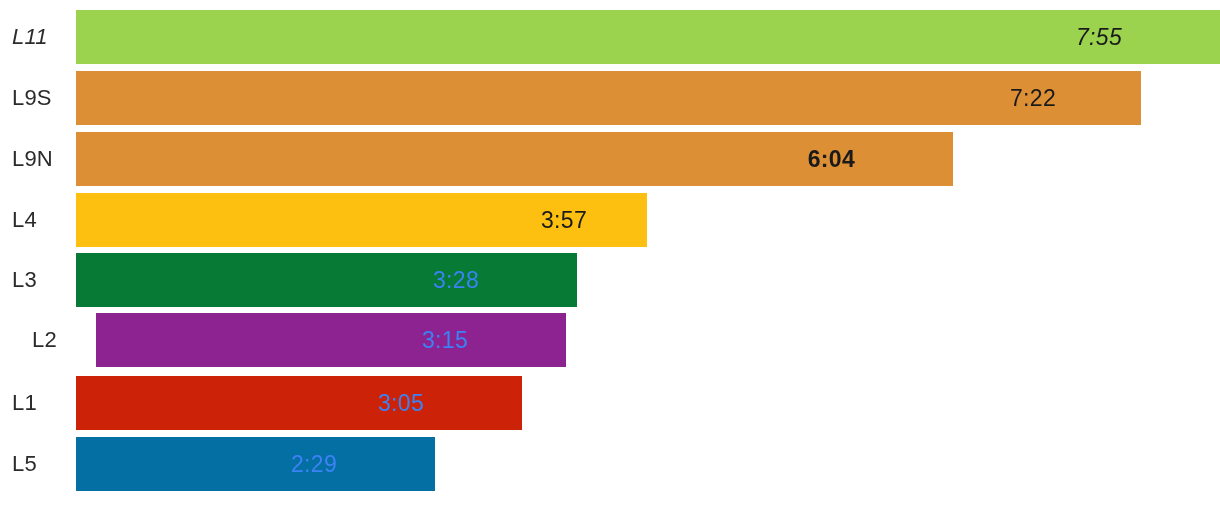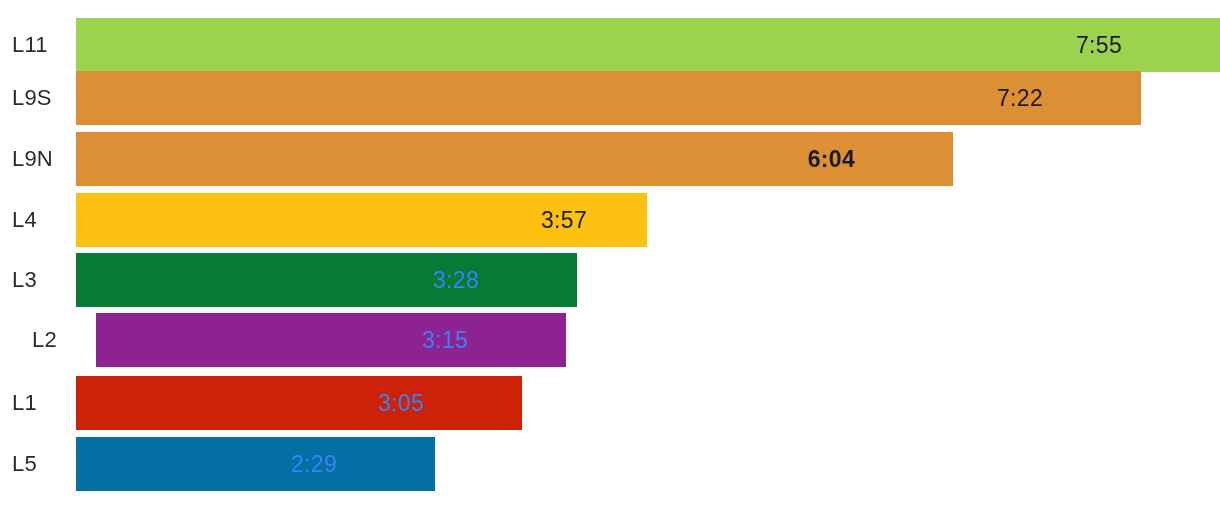--- a/index.html
+++ b/index.html
@@ -68,32 +68,32 @@
     letter-spacing: 0.3px;
   }
   .bar-value.dark  { color: #1a1a1a; }
   .bar-value.light { color: #3b82f6; }
 </style>
 </head>
 <body>
 
 <div id="chart-root">
   <div id="bars-container">
-      <div class="bar-row" style="top: 18px;">
+      <div class="bar-row" style="top: 10px; font-style: italic;">
         <div class="cat-label">L11</div>
         <div class="bar-track">
           <div class="bar" style="width: 1144px; background: rgb(155, 210, 78);"></div>
           <div class="bar-value dark" style="left: 0px; width: 1046px;">7:55</div>
         </div>
       </div>
       <div class="bar-row" style="top: 71px;">
         <div class="cat-label">L9S</div>
         <div class="bar-track">
           <div class="bar" style="width: 1065px; background: rgb(221, 143, 53);"></div>
-          <div class="bar-value dark" style="left: 0px; width: 967px;">7:22</div>
+          <div class="bar-value dark" style="left: 13px; width: 967px;">7:22</div>
         </div>
       </div>
       <div class="bar-row" style="top: 132px;">
         <div class="cat-label">L9N</div>
         <div class="bar-track">
           <div class="bar" style="width: 877px; background: rgb(221, 143, 53);"></div>
           <div class="bar-value dark" style="left: 0px; width: 779px; font-weight: bold;">6:04</div>
         </div>
       </div>
       <div class="bar-row" style="top: 193px;">

